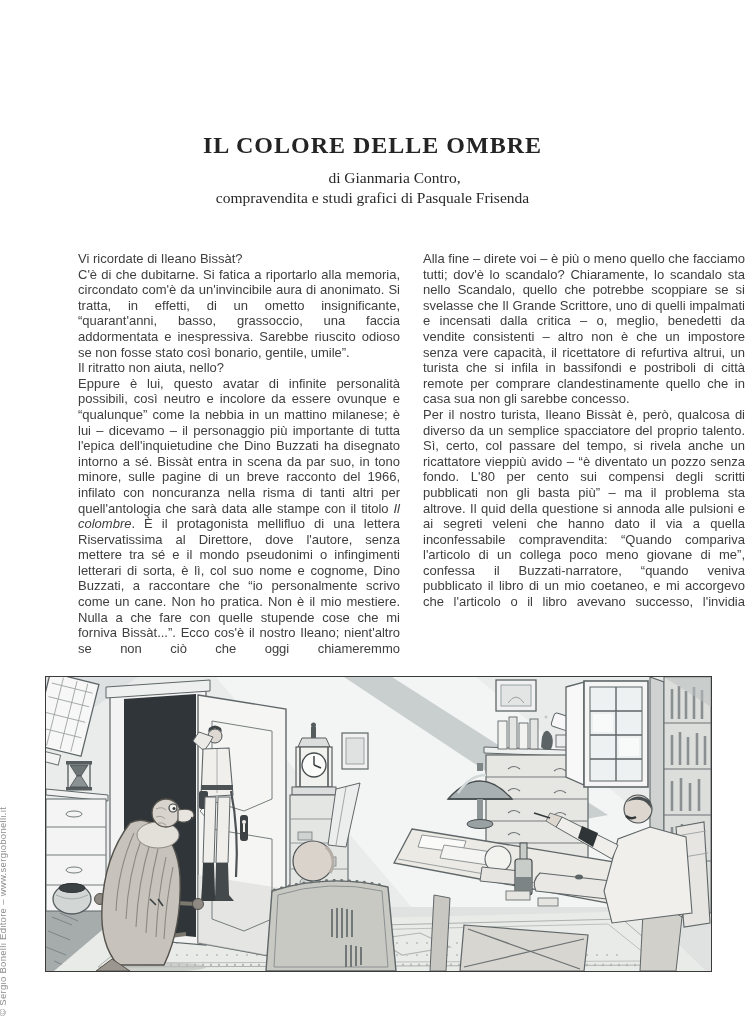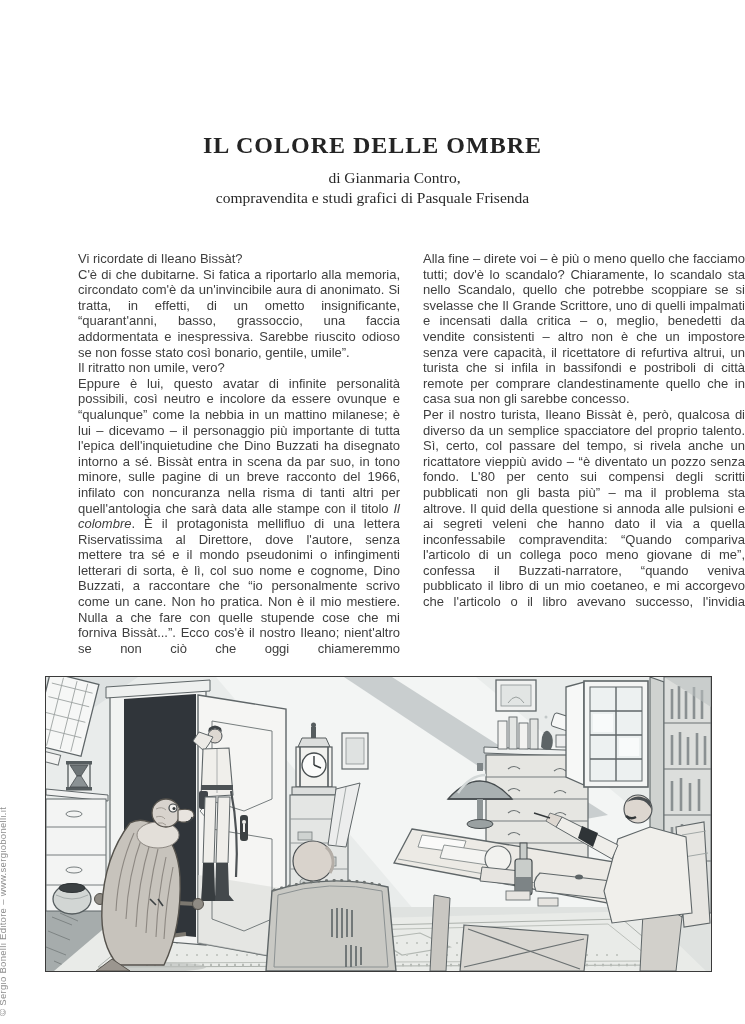--- a/index.html
+++ b/index.html
@@ -40,21 +40,21 @@
   <header>
     <h1>IL COLORE DELLE OMBRE</h1>
     <div class="byline first">di Gianmaria Contro,</div>
     <div class="byline">compravendita e studi grafici di Pasquale Frisenda</div>
   </header>
 
   <div class="cols">
     <div class="col">
       <p>Vi ricordate di Ileano Bissàt?</p>
       <p>C'è di che dubitarne. Si fatica a riportarlo alla memoria, circondato com'è da un'invincibile aura di anonimato. Si tratta, in effetti, di un ometto insignificante, “quarant'anni, basso, grassoccio, una faccia addormentata e inespressiva. Sarebbe riuscito odioso se non fosse stato così bonario, gentile, umile”.</p>
-      <p>Il ritratto non umile, vero?</p>
+      <p>Il ritratto non aiuta, nello?</p>
       <p class="cont">Eppure è lui, questo avatar di infinite personalità possibili, così neutro e incolore da essere ovunque e “qualunque” come la nebbia in un mattino milanese; è lui – dicevamo – il personaggio più importante di tutta l'epica dell'inquietudine che Dino Buzzati ha disegnato intorno a sé. Bissàt entra in scena da par suo, in tono minore, sulle pagine di un breve racconto del 1966, infilato con noncuranza nella risma di tanti altri per quell'antologia che sarà data alle stampe con il titolo <i>Il colombre</i>. È il protagonista mellifluo di una lettera Riservatissima al Direttore, dove l'autore, senza mettere tra sé e il mondo pseudonimi o infingimenti letterari di sorta, è lì, col suo nome e cognome, Dino Buzzati, a raccontare che “io personalmente scrivo come un cane. Non ho pratica. Non è il mio mestiere. Nulla a che fare con quelle stupende cose che mi forniva Bissàt...”. Ecco cos'è il nostro Ileano; nient'altro se non ciò che oggi chiameremmo</p>
     </div>
     <div class="col">
       <p>Alla fine – direte voi – è più o meno quello che facciamo tutti; dov'è lo scandalo? Chiaramente, lo scandalo sta nello Scandalo, quello che potrebbe scoppiare se si svelasse che Il Grande Scrittore, uno di quelli impalmati e incensati dalla critica – o, meglio, benedetti da vendite consistenti – altro non è che un impostore senza vere capacità, il ricettatore di refurtiva altrui, un turista che si infila in bassifondi e postriboli di città remote per comprare clandestinamente quello che in casa sua non gli sarebbe concesso.</p>
       <p class="cont">Per il nostro turista, Ileano Bissàt è, però, qualcosa di diverso da un semplice spacciatore del proprio talento. Sì, certo, col passare del tempo, si rivela anche un ricattatore vieppiù avido – “è diventato un pozzo senza fondo. L'80 per cento sui compensi degli scritti pubblicati non gli basta più” – ma il problema sta altrove. Il quid della questione si annoda alle pulsioni e ai segreti veleni che hanno dato il via a quella inconfessabile compravendita: “Quando compariva l'articolo di un collega poco meno giovane di me”, confessa il Buzzati-narratore, “quando veniva pubblicato il libro di un mio coetaneo, e mi accorgevo che l'articolo o il libro avevano successo, l'invidia</p>
     </div>
   </div>
 
   <figure>
     <svg viewBox="0 0 665 294" preserveAspectRatio="none">

